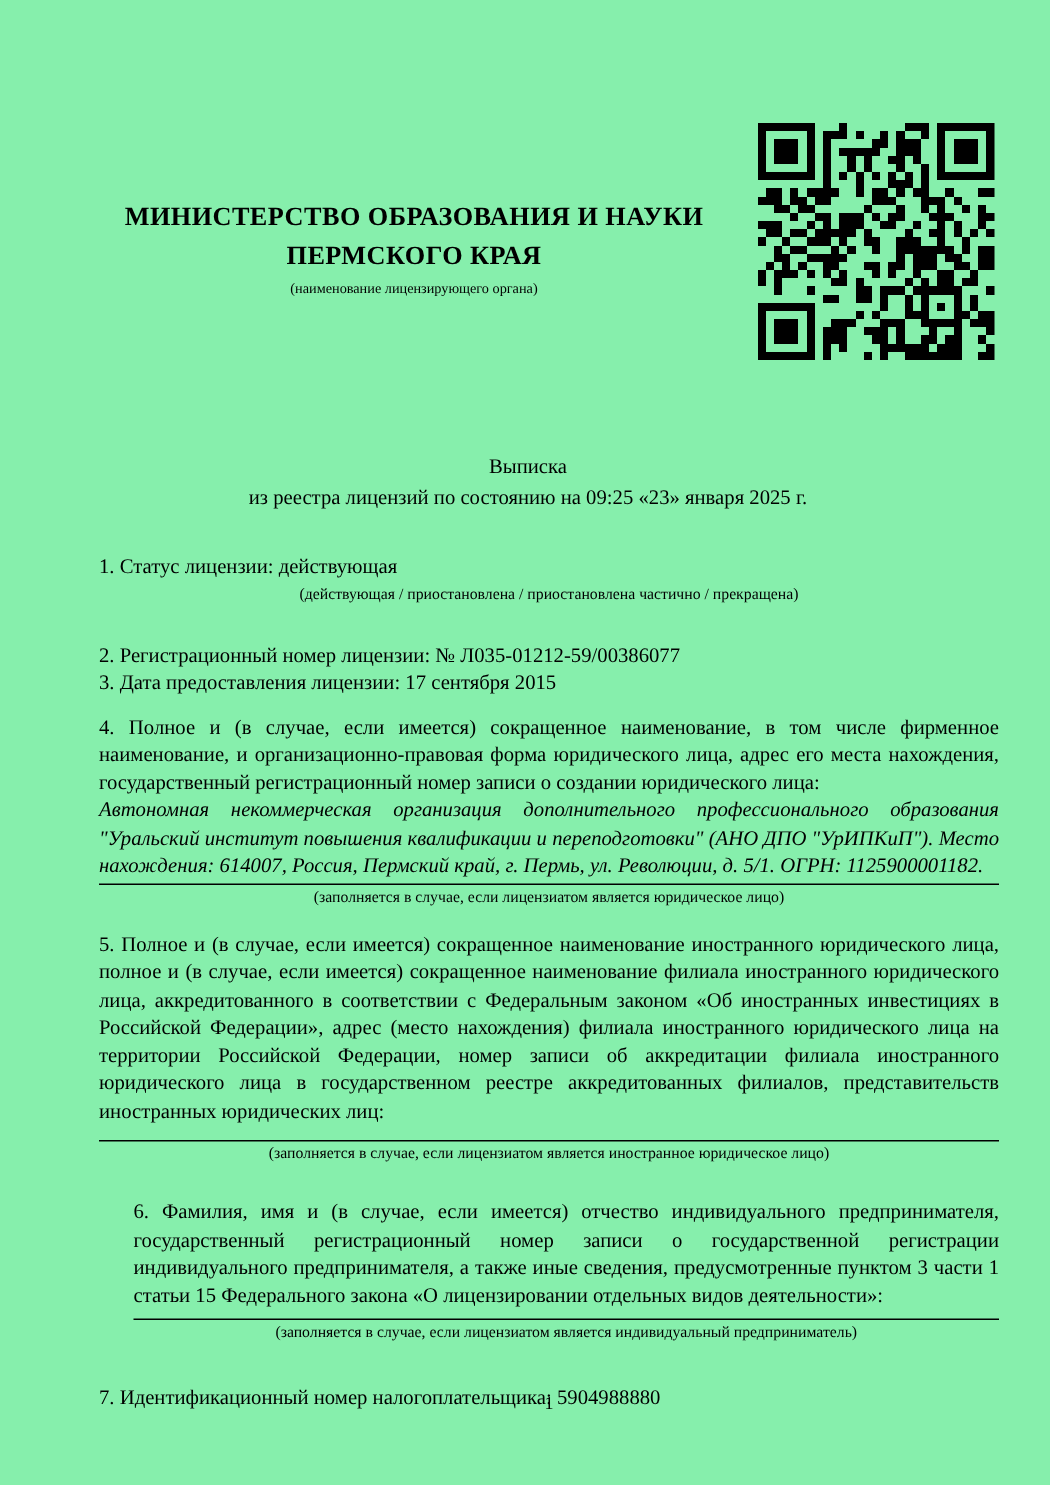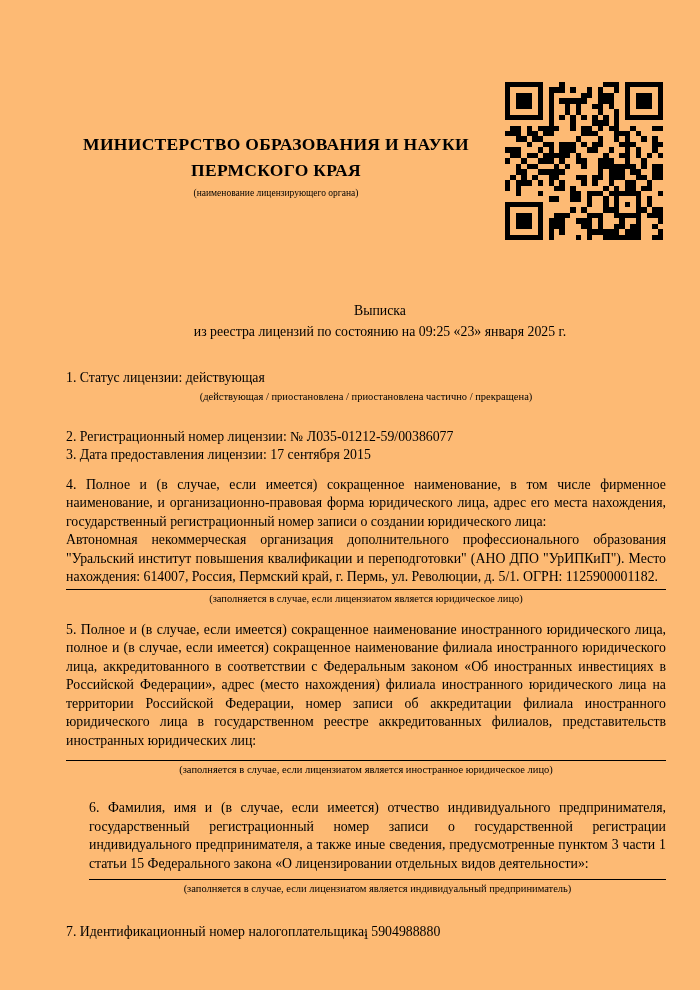--- a/index.html
+++ b/index.html
@@ -1,21 +1,21 @@
 <!DOCTYPE html>
 <html><head>
 <meta charset="utf-8">
 <style>
   * { margin: 0; padding: 0; box-sizing: border-box; }
   html, body { background: #e8e8e8; }
   .page {
     position: relative;
     width: 700px;
     height: 990px;
-    background: #fdba74;
+    background: #86efac;
     font-family: "Liberation Serif", serif;
     color: #000;
     overflow: hidden;
     margin: 0 auto;
   }
   
   .qr {
     position: absolute;
     left: 505px;
     top: 82px;
@@ -37,21 +37,21 @@
     letter-spacing: 0.3px;
   }
   .header-caption {
     font-size: 9.5px;
     line-height: 12px;
     margin-top: 4px;
   }
   
   .doc-title {
     position: absolute;
-    left: 80px;
+    left: 52px;
     top: 300px;
     width: 600px;
     text-align: center;
     font-size: 13.8px;
     line-height: 21px;
   }
   
   .body {
     position: absolute;
     left: 66px;
@@ -65,21 +65,21 @@
   .cap {
     font-size: 10.5px;
     line-height: 13px;
     text-align: center;
     margin-top: 2px;
   }
   .underlined { border-bottom: 1.8px solid #000; }
   .item-reg      { margin-top: 25px; }
   .item-date     { margin-top: 0; }
   .item-legal    { margin-top: 11px; }
-  .legal-value   { padding-bottom: 2px; }
+  .legal-value   { padding-bottom: 2px; font-style: italic; }
   .item-foreign  { margin-top: 16px; }
   .foreign-para  { padding-bottom: 10px; }
   .item-indiv    { margin-top: 23px; margin-left: 23px; }
   .indiv-para    { padding-bottom: 6px; }
   .item-inn      { margin-top: 28px; }
   
   .page-number {
     position: absolute;
     left: 66px;
     top: 928px;

